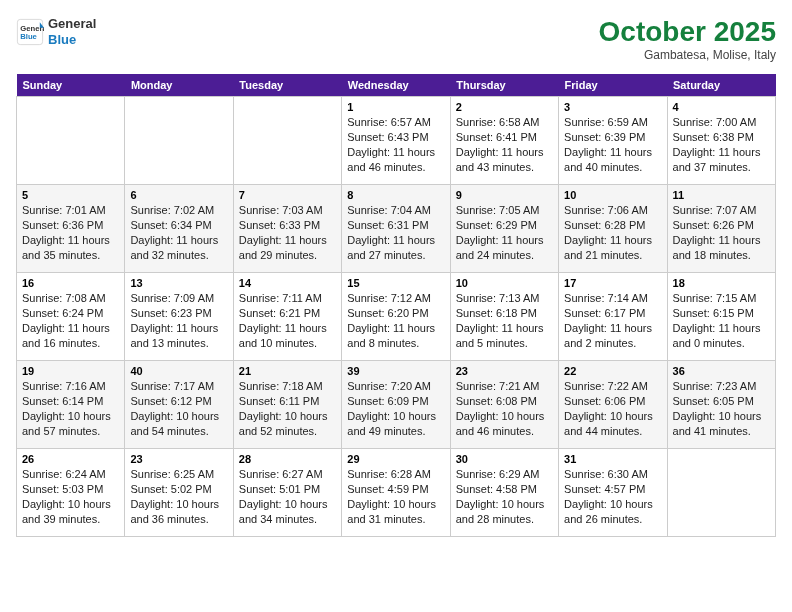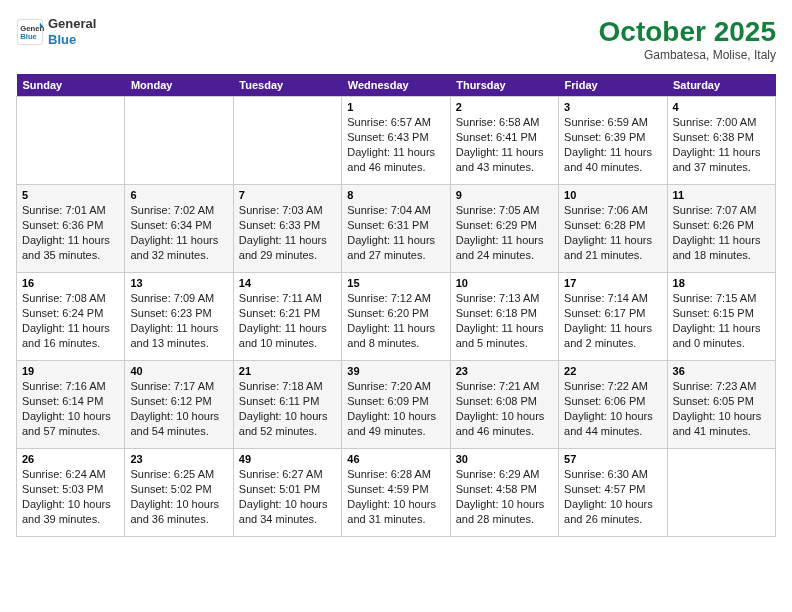--- a/index.html
+++ b/index.html
@@ -238,31 +238,31 @@
       <tr>
         <td>
           <span class="day-num">26</span>
           <div class="day-info">Sunrise: 6:24 AM<br>Sunset: 5:03 PM<br>Daylight: 10 hours<br>and 39 minutes.</div>
         </td>
         <td>
           <span class="day-num">23</span>
           <div class="day-info">Sunrise: 6:25 AM<br>Sunset: 5:02 PM<br>Daylight: 10 hours<br>and 36 minutes.</div>
         </td>
         <td>
-          <span class="day-num">49</span>
+          <span class="day-num">28</span>
           <div class="day-info">Sunrise: 6:27 AM<br>Sunset: 5:01 PM<br>Daylight: 10 hours<br>and 34 minutes.</div>
         </td>
         <td>
-          <span class="day-num">46</span>
+          <span class="day-num">29</span>
           <div class="day-info">Sunrise: 6:28 AM<br>Sunset: 4:59 PM<br>Daylight: 10 hours<br>and 31 minutes.</div>
         </td>
         <td>
           <span class="day-num">30</span>
           <div class="day-info">Sunrise: 6:29 AM<br>Sunset: 4:58 PM<br>Daylight: 10 hours<br>and 28 minutes.</div>
         </td>
         <td>
-          <span class="day-num">57</span>
+          <span class="day-num">31</span>
           <div class="day-info">Sunrise: 6:30 AM<br>Sunset: 4:57 PM<br>Daylight: 10 hours<br>and 26 minutes.</div>
         </td>
         <td class="empty-cell"></td>
       </tr>
     </tbody>
 </table>
 
 </body></html>

